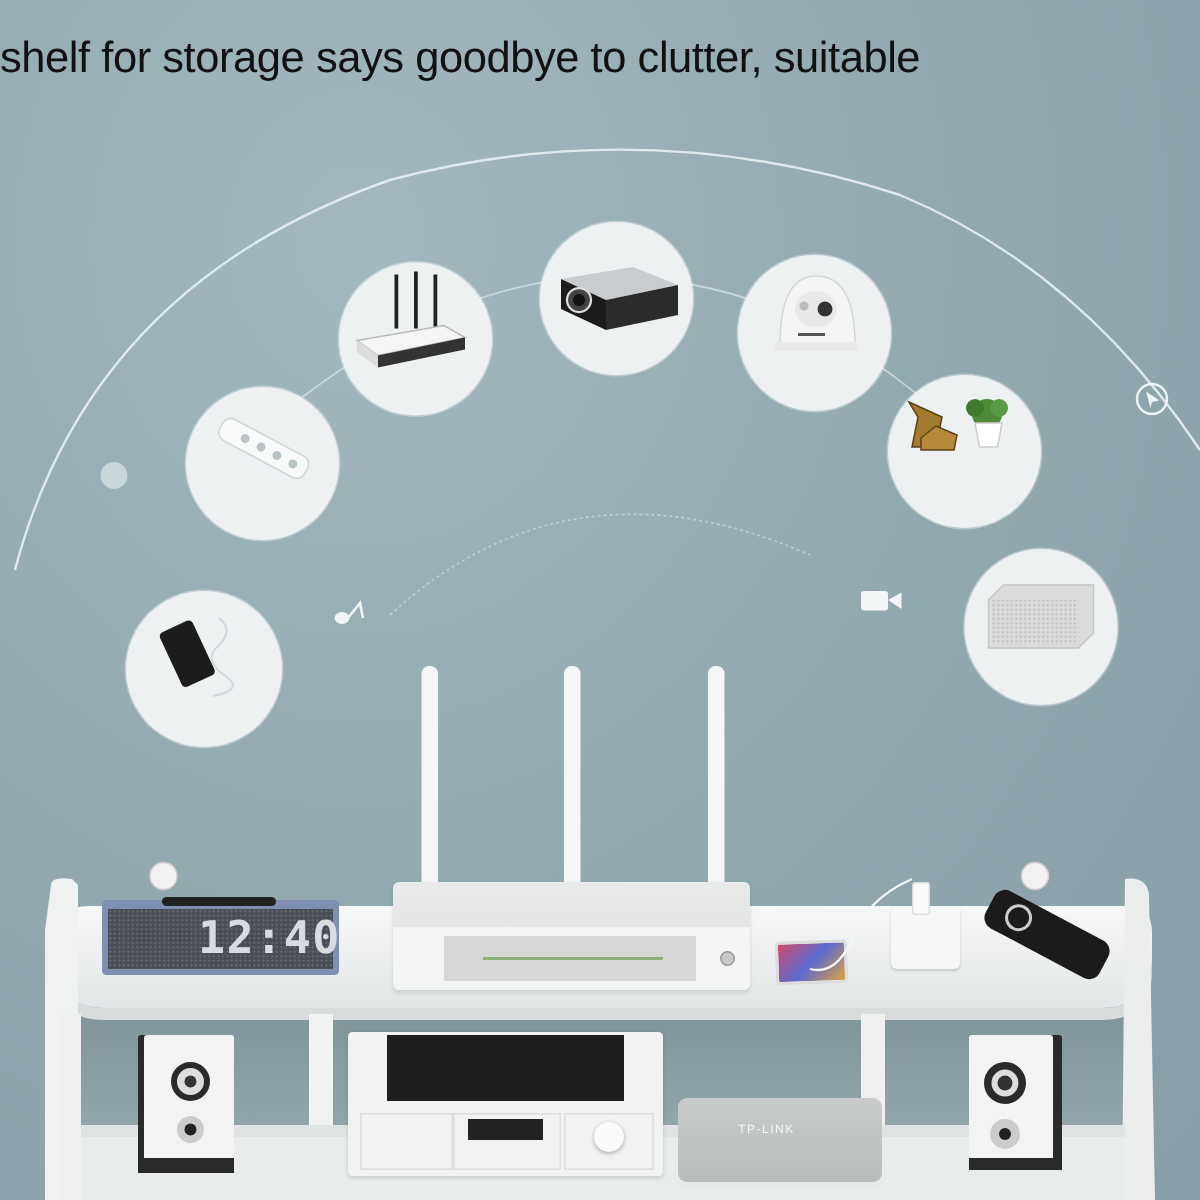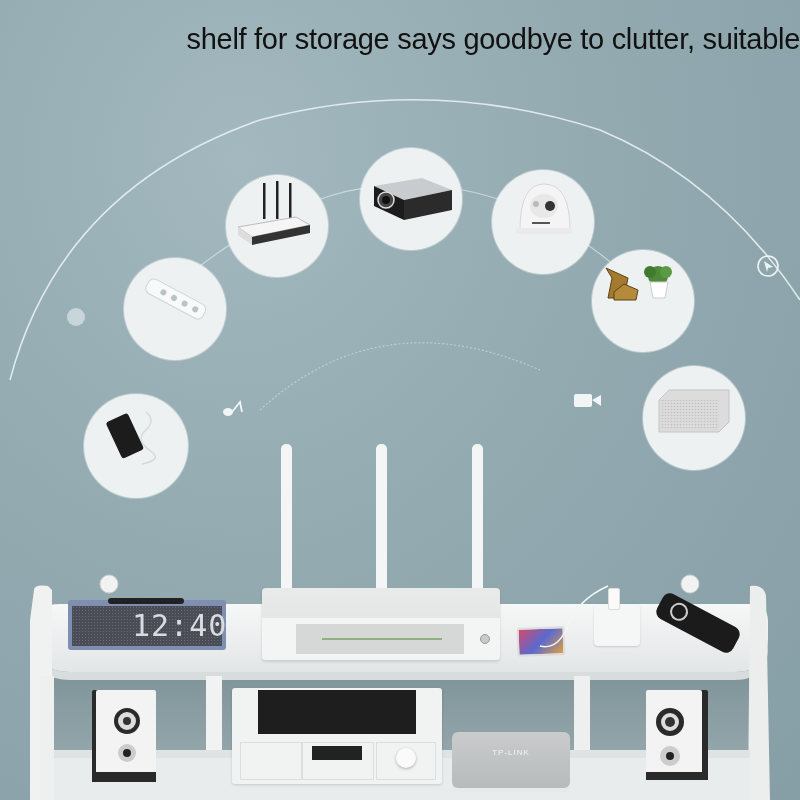--- a/index.html
+++ b/index.html
@@ -1,19 +1,19 @@
 <!DOCTYPE html>
 <html><head>
 <meta charset="utf-8">
 <style>
   html, body { margin:0; padding:0; }
   body { width:800px; height:800px; overflow:hidden; font-family:"Liberation Sans", sans-serif; }
   .scene { position:relative; width:800px; height:800px; overflow:hidden;
     background: radial-gradient(ellipse at 30% 20%, #a3b8bf 0%, #93aab1 45%, #869ea5 100%); }
-  .headline { position:absolute; top:22px; left:0; width:800px; text-align:right; color:#111;
+  .headline { position:absolute; top:22px; left:0; width:800px; text-align:left; color:#111;
     font-size:29px; line-height:35px; letter-spacing:-0.3px; font-family:"Liberation Sans", sans-serif; }
   .headline div { white-space:nowrap; }
   svg.arcs { position:absolute; left:0; top:0; }
   .bubble { position:absolute; border-radius:50%; background:#eef1f2; box-shadow:0 0 0 1px rgba(255,255,255,0.35); overflow:hidden; }
   .deco { position:absolute; }
   .abs { position:absolute; }
 </style>
 </head>
 <body>
 
@@ -148,21 +148,21 @@
     <rect x="54" y="756" width="696" height="44" fill="#e9ecec"></rect>
     <rect x="54" y="750" width="696" height="8" fill="#dfe3e4"></rect>
 
     <circle cx="109" cy="584" r="9" fill="#f2f2f2" stroke="#d0d0d0"></circle>
     <circle cx="690" cy="584" r="9" fill="#f2f2f2" stroke="#d0d0d0"></circle>
   </svg>
 
   <div class="abs" style="left:68px;top:600px;width:158px;height:50px;background:#7f8fb1;border-radius:3px;">
     <div class="abs" style="left:40px;top:-2px;width:76px;height:6px;background:#222;border-radius:3px;"></div>
     <div class="abs" style="left:4px;top:6px;width:150px;height:40px;background:#4a4d55;background-image:radial-gradient(#666a72 0.7px, transparent 0.8px);background-size:3px 3px;"></div>
-    <div class="abs" style="left:64px;top:8px;width:90px;text-align:center;color:#d8dbe0;font-family:'DejaVu Sans Mono', monospace;font-size:30px;font-weight:normal;letter-spacing:1px;line-height:36px;">12:40</div>
+    <div class="abs" style="left:64px;top:8px;width:90px;text-align:center;color:#d8dbe0;font-family:'DejaVu Sans Mono', monospace;font-size:30px;font-weight:bold;letter-spacing:1px;line-height:36px;">12:40</div>
   </div>
 
   <div class="abs" style="left:262px;top:588px;width:238px;height:72px;background:linear-gradient(#e9eaea,#dfe1e1);border-radius:4px;box-shadow:0 2px 3px rgba(0,0,0,0.12);">
     <div class="abs" style="left:0;top:30px;width:238px;height:42px;background:#f3f4f4;border-radius:0 0 4px 4px;"></div>
     <div class="abs" style="left:34px;top:36px;width:168px;height:30px;background:#d6d8d8;"></div>
     <div class="abs" style="left:60px;top:50px;width:120px;height:2px;background:#8fb07c;"></div>
     <div class="abs" style="left:218px;top:46px;width:8px;height:8px;border-radius:50%;background:#c8caca;border:1px solid #999;"></div>
   </div>
 
   <div class="abs" style="left:517px;top:627px;width:44px;height:25px;background:linear-gradient(135deg,#d24a6a,#5a6ad0 50%,#e0a040);border:2px solid #ddd;border-radius:3px;transform:rotate(-2deg);"></div>
@@ -188,21 +188,21 @@
 
   <div class="abs" style="left:232px;top:688px;width:210px;height:96px;background:#f1f2f2;border-radius:3px;box-shadow:0 1px 3px rgba(0,0,0,0.15);">
     <div class="abs" style="left:26px;top:2px;width:158px;height:44px;background:#1e1e1e;"></div>
     <div class="abs" style="left:8px;top:54px;width:60px;height:36px;border:1px solid #ddd;"></div>
     <div class="abs" style="left:70px;top:54px;width:70px;height:36px;border:1px solid #ddd;"></div>
     <div class="abs" style="left:80px;top:58px;width:50px;height:14px;background:#222;"></div>
     <div class="abs" style="left:144px;top:54px;width:58px;height:36px;border:1px solid #ddd;"></div>
     <div class="abs" style="left:164px;top:60px;width:20px;height:20px;border-radius:50%;background:#fafafa;box-shadow:0 1px 3px rgba(0,0,0,0.3);"></div>
   </div>
 
-  <div class="abs" style="left:452px;top:732px;width:118px;height:56px;background:linear-gradient(#c9cbcc,#b8bbbc);border-radius:6px;box-shadow:0 4px 0 #e8e9e9;">
+  <div class="abs" style="left:452px;top:732px;width:118px;height:56px;background:linear-gradient(#c9cbcc,#b8bbbc);border-radius:6px;box-shadow:0 4px 0 #e8e9e9;padding-left:18px;">
     <div class="abs" style="left:0;top:16px;width:118px;text-align:center;color:#f4f4f4;font-size:8px;letter-spacing:1px;">TP-LINK</div>
   </div>
 
   <div class="abs" style="left:646px;top:690px;width:56px;height:90px;background:#f3f3f3;box-shadow:6px 0 0 #2a2a2a;border-radius:2px;">
     <div class="abs" style="left:10px;top:18px;width:28px;height:28px;border-radius:50%;border:5px solid #2a2a2a;box-sizing:border-box;background:#ddd;"></div>
     <div class="abs" style="left:19px;top:27px;width:10px;height:10px;border-radius:50%;background:#333;"></div>
     <div class="abs" style="left:14px;top:56px;width:20px;height:20px;border-radius:50%;background:#ccc;"></div>
     <div class="abs" style="left:20px;top:62px;width:8px;height:8px;border-radius:50%;background:#222;"></div>
     <div class="abs" style="left:0;top:82px;width:62px;height:8px;background:#2a2a2a;"></div>
   </div>

